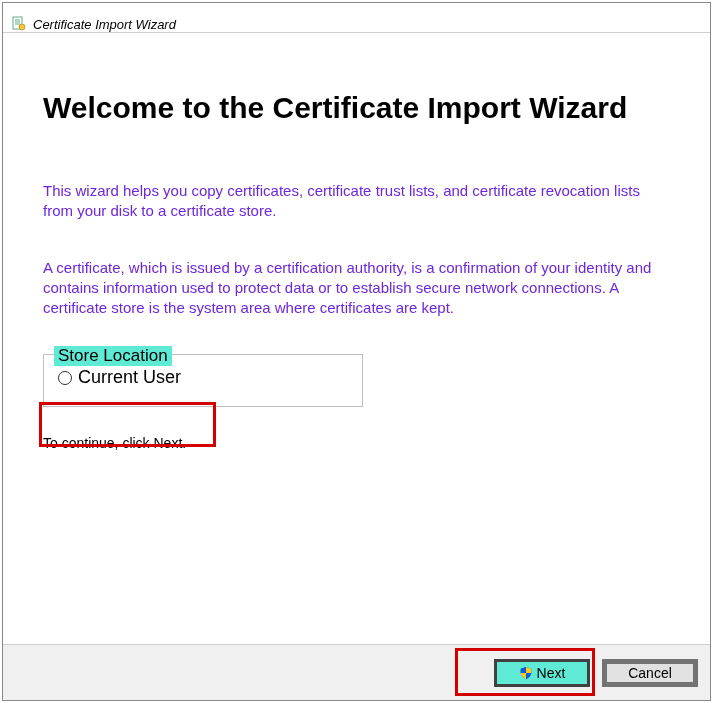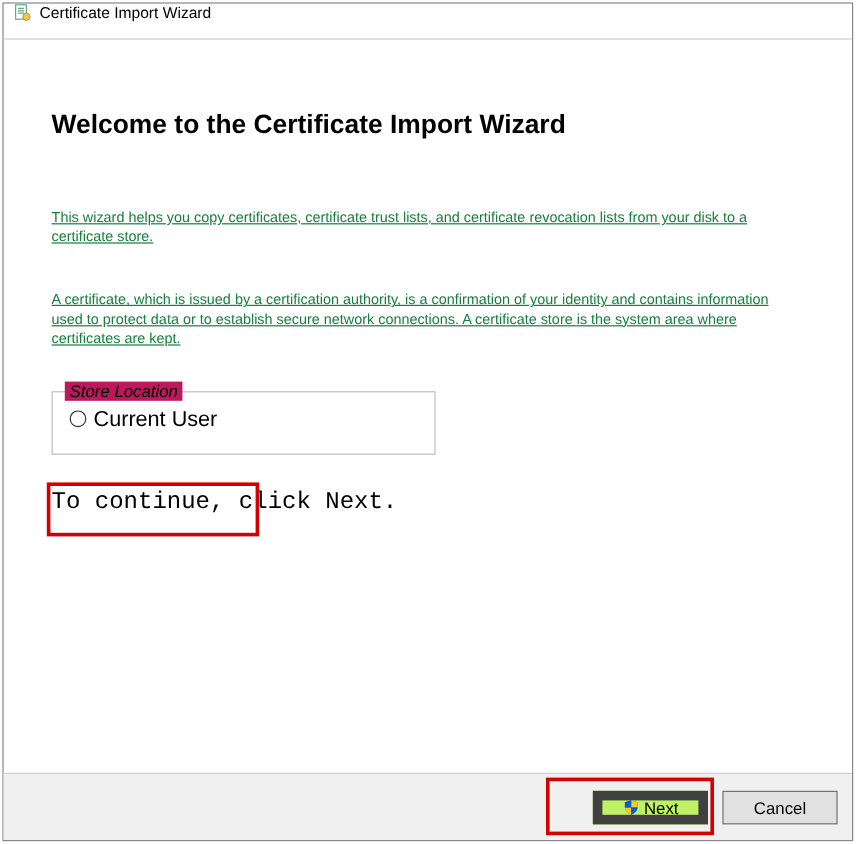--- a/index.html
+++ b/index.html
@@ -21,67 +21,66 @@
       height: 699px;
       border: 1px solid #888;
       position: relative;
       background: #fff;
       margin: 2px;
     }
     .titlebar {
       height: 30px;
       border-bottom: 1px solid #d0d0d0;
       display: flex;
-      align-items: flex-start;
+      align-items: flex-end;
       padding-left: 8px;
       gap: 6px;
+      font-style: italic;
     }
     .titlebar .icon-slot {
       width: 16px;
       height: 16px;
       display: flex;
       align-items: center;
       justify-content: center;
     }
     .titlebar .title {
       font-size: 13px;
       color: #000;
     }
     .content {
       padding: 58px 40px 0 40px;
     }
     .heading {
-      font-size: 22px;
+      font-size: 30px;
       font-weight: 600;
       color: #000;
       margin-bottom: 56px;
     }
     .para {
-      font-size: 12px;
+      font-size: 15px;
       line-height: 1.35;
-      color: #15803d;
+      color: #6d28d9;
       margin-bottom: 36px;
       max-width: 610px;
-      text-decoration: underline;
     }
     .fieldset {
       border: 1px solid #bfbfbf;
       padding: 8px 12px 14px 12px;
       width: 320px;
       margin-bottom: 28px;
       position: relative;
     }
     .fieldset .legend {
       position: absolute;
       top: -9px;
       left: 10px;
-      background: #be185d;
+      background: #5eead4;
       padding: 0 4px;
-      font-size: 14px;
-      font-style: italic;
+      font-size: 17px;
     }
     .radio-row {
       display: flex;
       align-items: center;
       gap: 6px;
       padding: 4px 2px;
       font-size: 18px;
       cursor: default;
     }
     .radio-circle {
@@ -113,22 +112,21 @@
       width: 177px;
       height: 45px;
     }
     .hl-next {
       left: 452px;
       top: 645px;
       width: 140px;
       height: 48px;
     }
     .continue-text {
-      font-size: 20px;
-      font-family: Liberation Mono, monospace;
+      font-size: 14px;
     }
     .button-bar {
       position: absolute;
       bottom: 0;
       left: 0;
       right: 0;
       height: 56px;
       background: #f0f0f0;
       border-top: 1px solid #d0d0d0;
       display: flex;
@@ -143,26 +141,26 @@
       padding: 0 12px;
       font-size: 14px;
       font-family: inherit;
       display: inline-flex;
       align-items: center;
       justify-content: center;
       gap: 4px;
       cursor: default;
     }
     .btn-default {
-      background: #bef264;
-      border: 8px solid #404040;
+      background: #5eead4;
+      border: 3px solid #404040;
     }
     .btn-normal {
       background: #e1e1e1;
-      border: 1px solid #737373;
+      border: 5px solid #737373;
     }
     .shield-icon svg {
       display: block;
     }
   </style>
 </head>
 <body>
 
 <div class="window">
 

